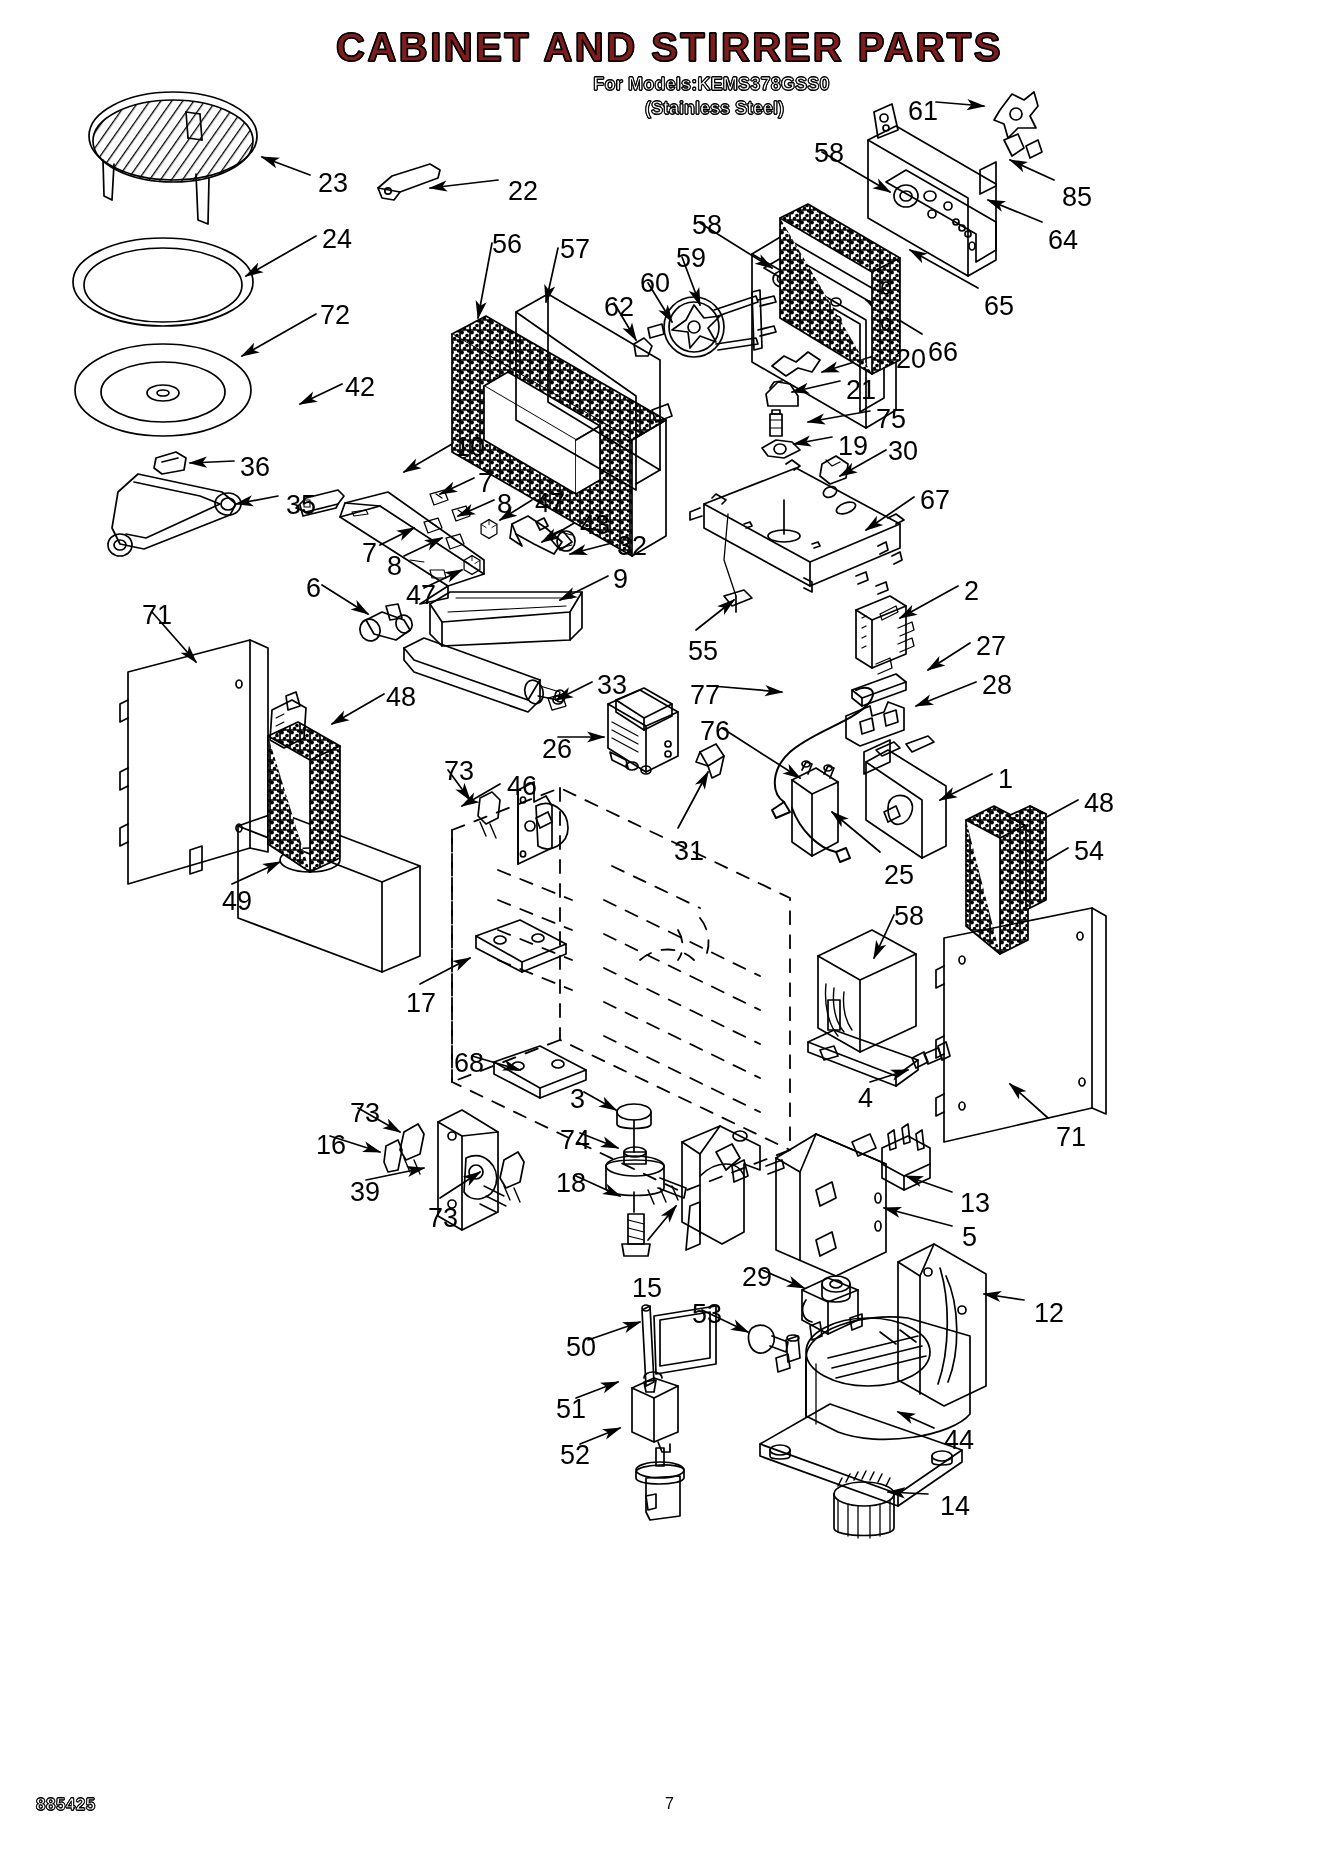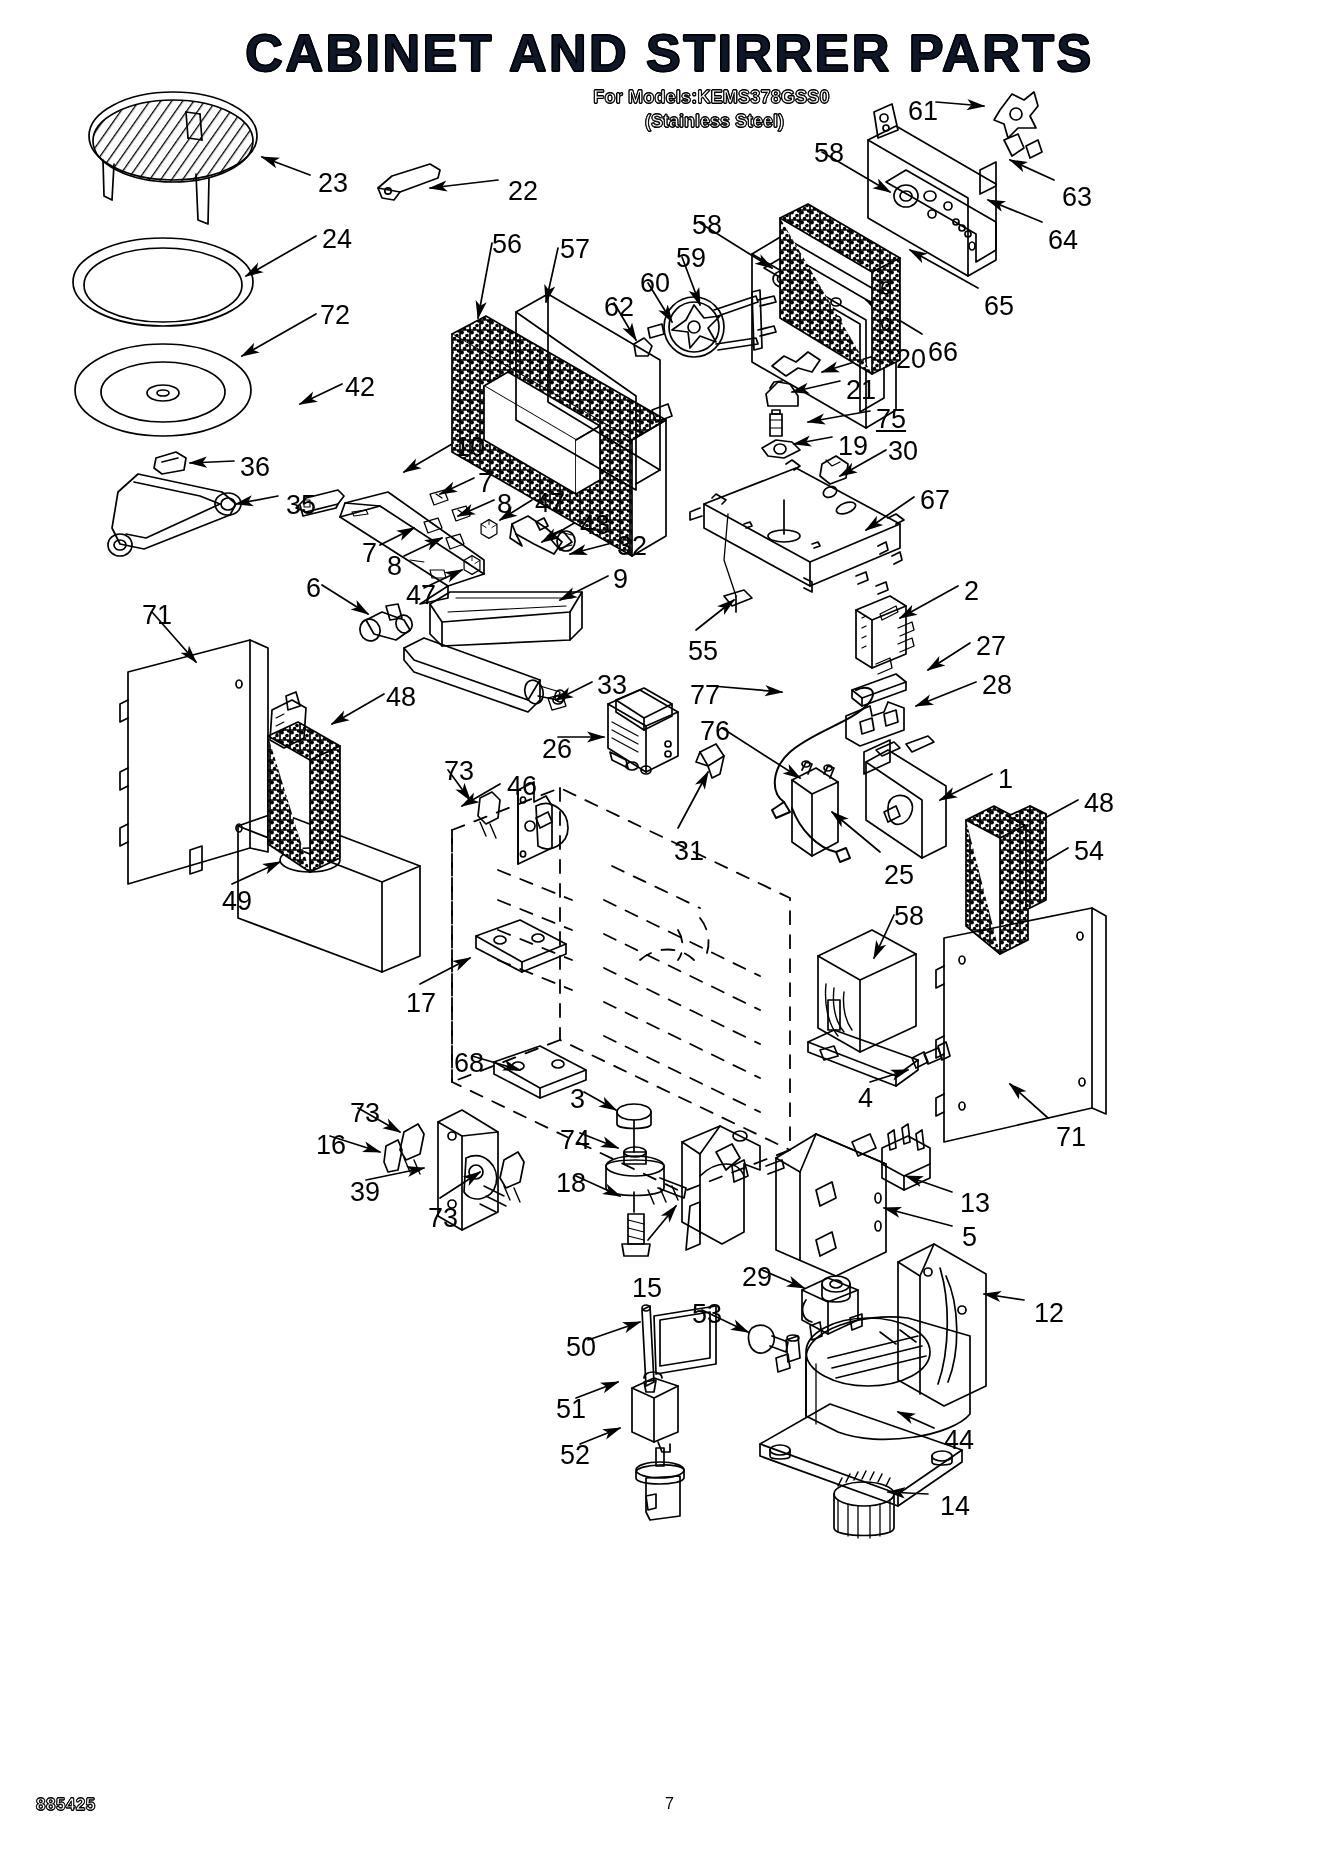--- a/index.html
+++ b/index.html
@@ -22,24 +22,24 @@
 
   
   #header {
     position: absolute;
     top: 0; left: 0; right: 0;
     text-align: center;
     padding-top: 26px;
   }
   #doc-title {
     font-family: "Liberation Sans", sans-serif;
-    font-size: 52px;
+    font-size: 40px;
     font-weight: bold;
     letter-spacing: 2.5px;
-    color: #0f172a;
+    color: #7f1d1d;
     -webkit-text-stroke: 1.4px #000;
     text-shadow:
       -1px 0 #000, 1px 0 #000, 0 -1px #000, 0 1px #000;
     line-height: 1.05;
     margin: 0;
   }
   #doc-subtitle {
     font-size: 18px;
     font-weight: bold;
     letter-spacing: 0.2px;
@@ -840,27 +840,27 @@
       <div class="callout" style="left: 613px; top: 566px;">9</div>
       <div class="callout" style="left: 306px; top: 575px;">6</div>
       <div class="callout" style="left: 492px; top: 231px;">56</div>
       <div class="callout" style="left: 560px; top: 236px;">57</div>
       <div class="callout" style="left: 604px; top: 294px;">62</div>
       <div class="callout" style="left: 640px; top: 270px;">60</div>
       <div class="callout" style="left: 676px; top: 245px;">59</div>
       <div class="callout" style="left: 692px; top: 212px;">58</div>
       <div class="callout" style="left: 814px; top: 140px;">58</div>
       <div class="callout" style="left: 908px; top: 98px;">61</div>
-      <div class="callout" style="left: 1062px; top: 184px;">63</div>
+      <div class="callout" style="left: 1062px; top: 184px;">85</div>
       <div class="callout" style="left: 1048px; top: 227px;">64</div>
       <div class="callout" style="left: 984px; top: 293px;">65</div>
       <div class="callout" style="left: 928px; top: 339px;">66</div>
       <div class="callout" style="left: 896px; top: 346px;">20</div>
       <div class="callout" style="left: 846px; top: 377px;">21</div>
-      <div class="callout" style="left: 876px; top: 406px; text-decoration: underline;">75</div>
+      <div class="callout" style="left: 876px; top: 406px;">75</div>
       <div class="callout" style="left: 838px; top: 433px;">19</div>
       <div class="callout" style="left: 888px; top: 438px; text-align: right;">30</div>
       <div class="callout" style="left: 920px; top: 487px;">67</div>
       <div class="callout" style="left: 688px; top: 638px;">55</div>
       <div class="callout" style="left: 964px; top: 578px;">2</div>
       <div class="callout" style="left: 976px; top: 633px;">27</div>
       <div class="callout" style="left: 982px; top: 672px;">28</div>
       <div class="callout" style="left: 690px; top: 682px;">77</div>
       <div class="callout" style="left: 700px; top: 718px;">76</div>
       <div class="callout" style="left: 884px; top: 862px;">25</div>

